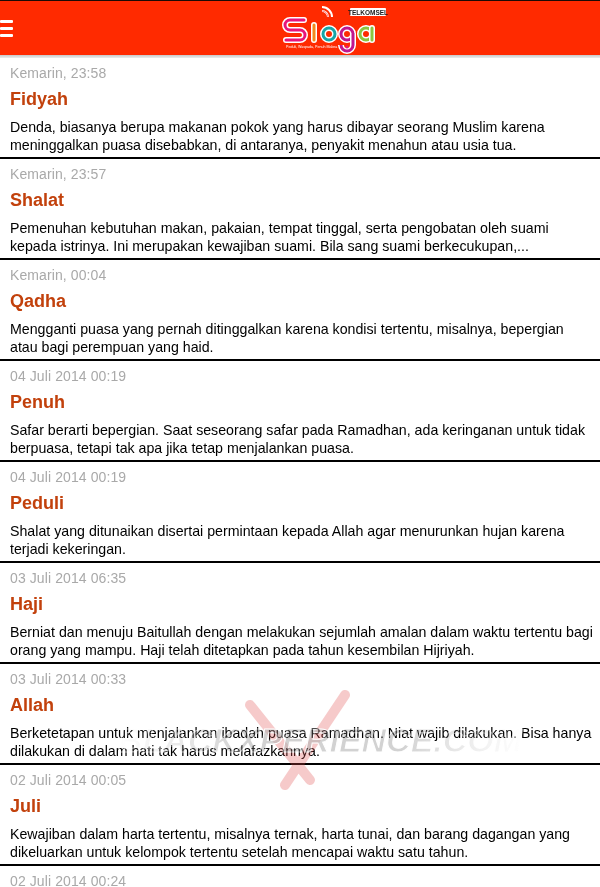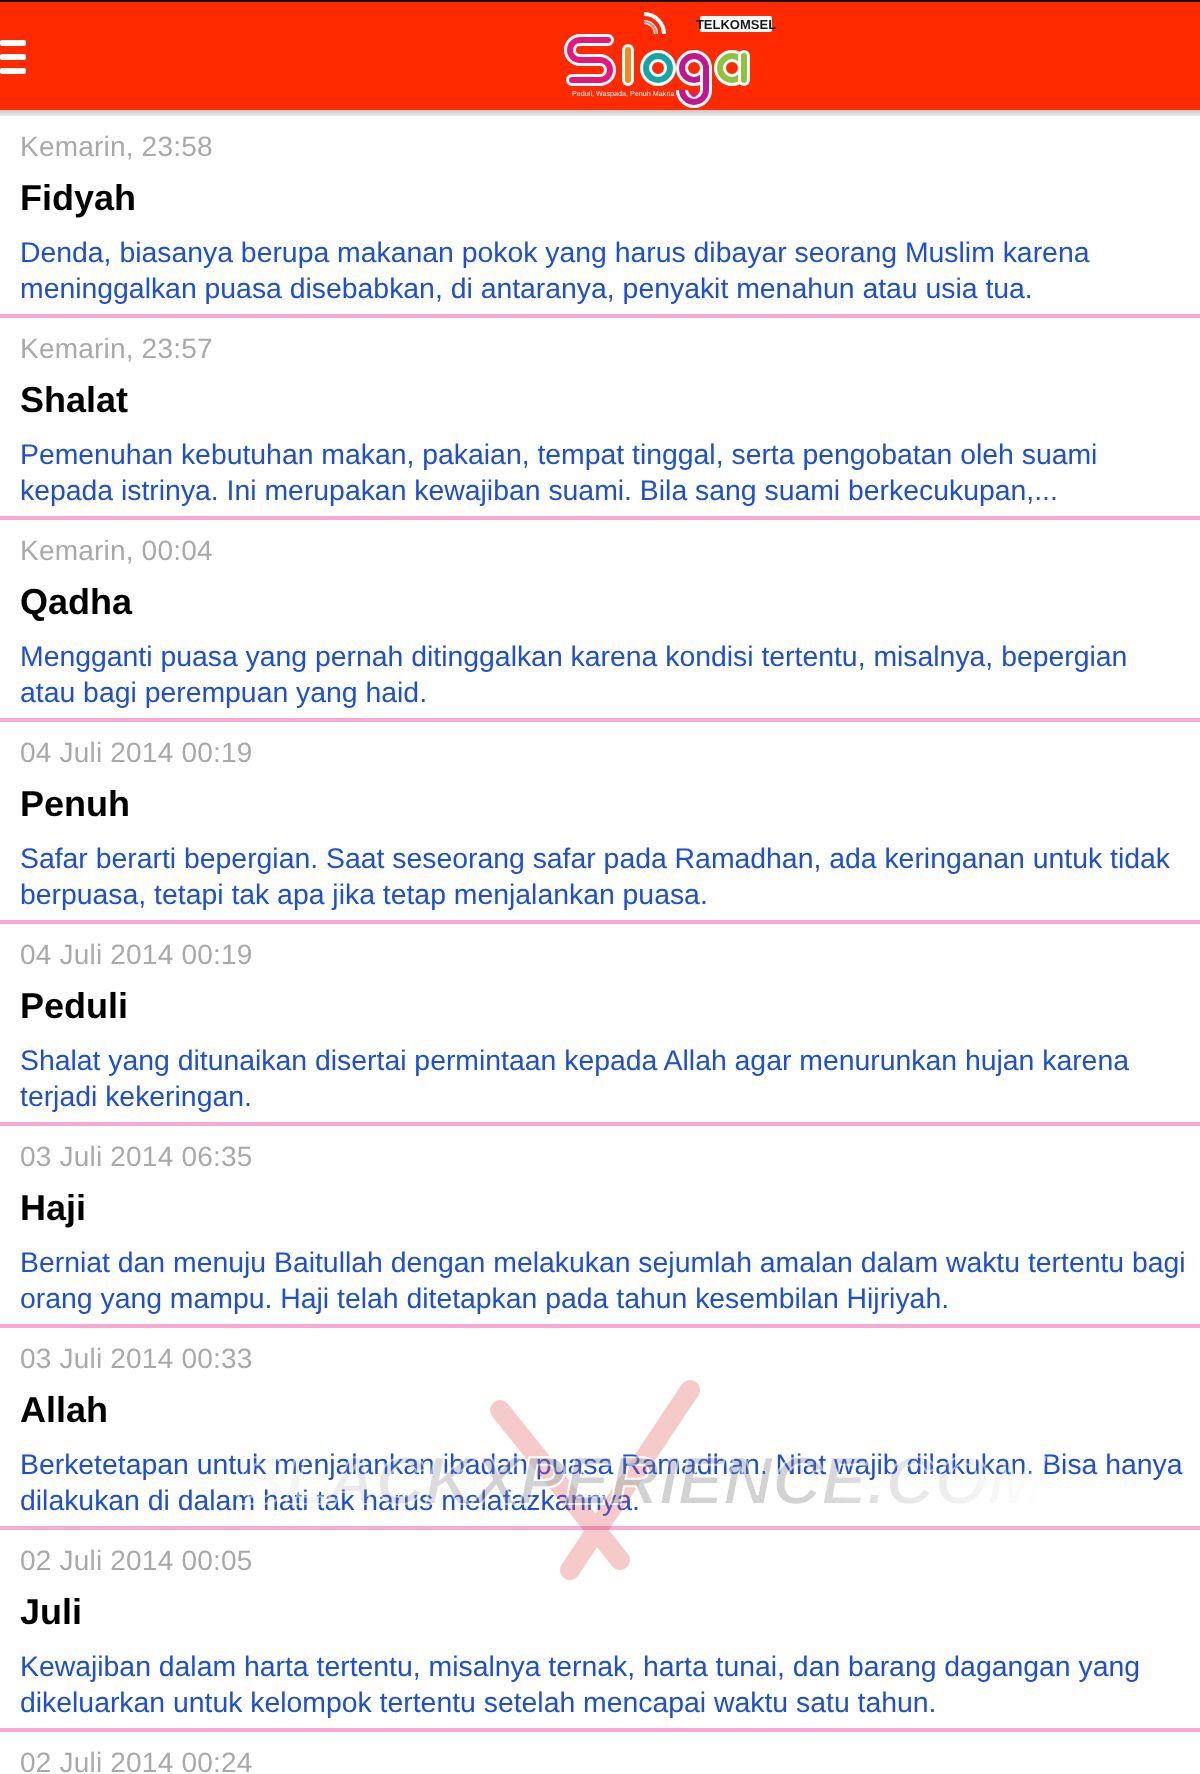--- a/index.html
+++ b/index.html
@@ -60,48 +60,48 @@
 
     .list {
       position: absolute;
       left: 0;
       top: 58px;
       width: 600px;
     }
     .item {
       position: relative;
       height: 99px;
-      border-bottom: 2px solid #f9a8d4;
+      border-bottom: 2px solid #000000;
       box-sizing: content-box;
       cursor: pointer;
     }
     .item .ts {
       position: absolute;
       left: 10px;
       top: 7px;
       font-size: 14px;
       color: #a9a9a9;
       letter-spacing: 0.1px;
     }
     .item .title {
       position: absolute;
       left: 10px;
       top: 31px;
       font-size: 18px;
       font-weight: bold;
-      color: #000000;
+      color: #c2410c;
     }
     .item .desc {
       position: absolute;
       left: 10px;
       top: 60px;
       width: 585px;
       font-size: 14.2px;
       line-height: 18px;
-      color: #1d4ed8;
+      color: #000000;
     }
 
     .watermark {
       position: absolute;
       left: 100px;
       top: 690px;
       width: 440px;
       height: 100px;
       pointer-events: none;
       opacity: 0.55;

